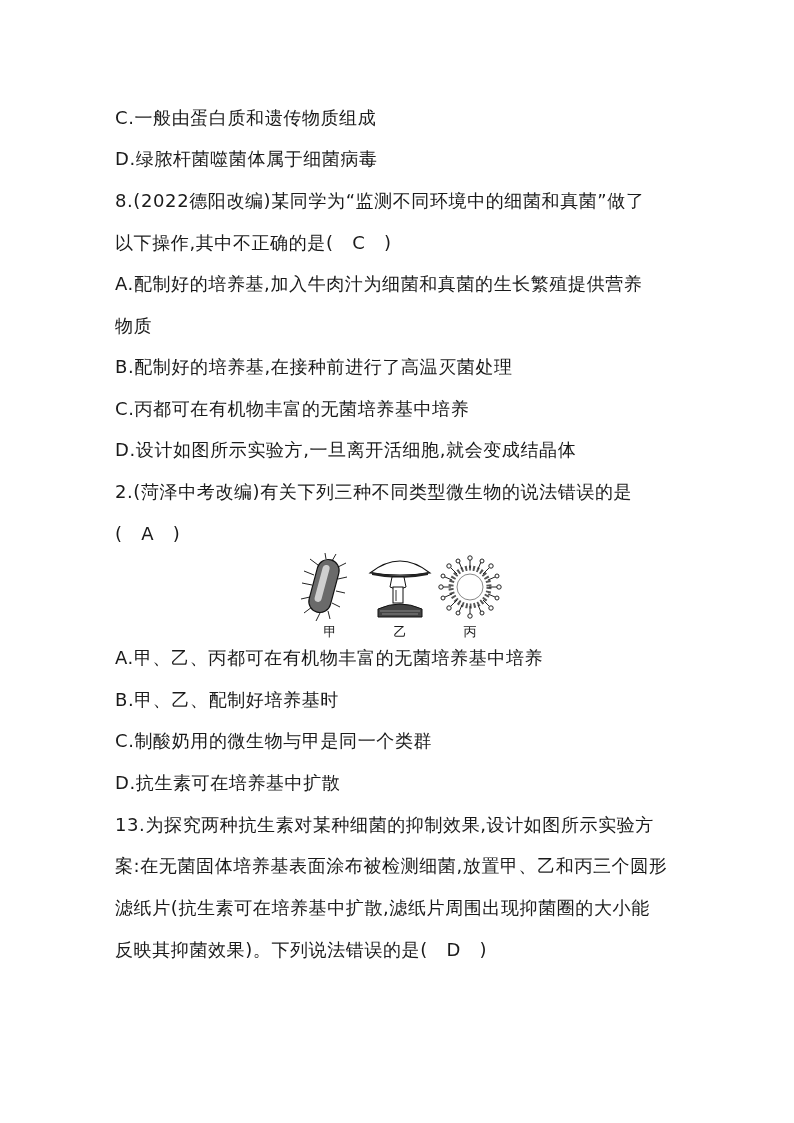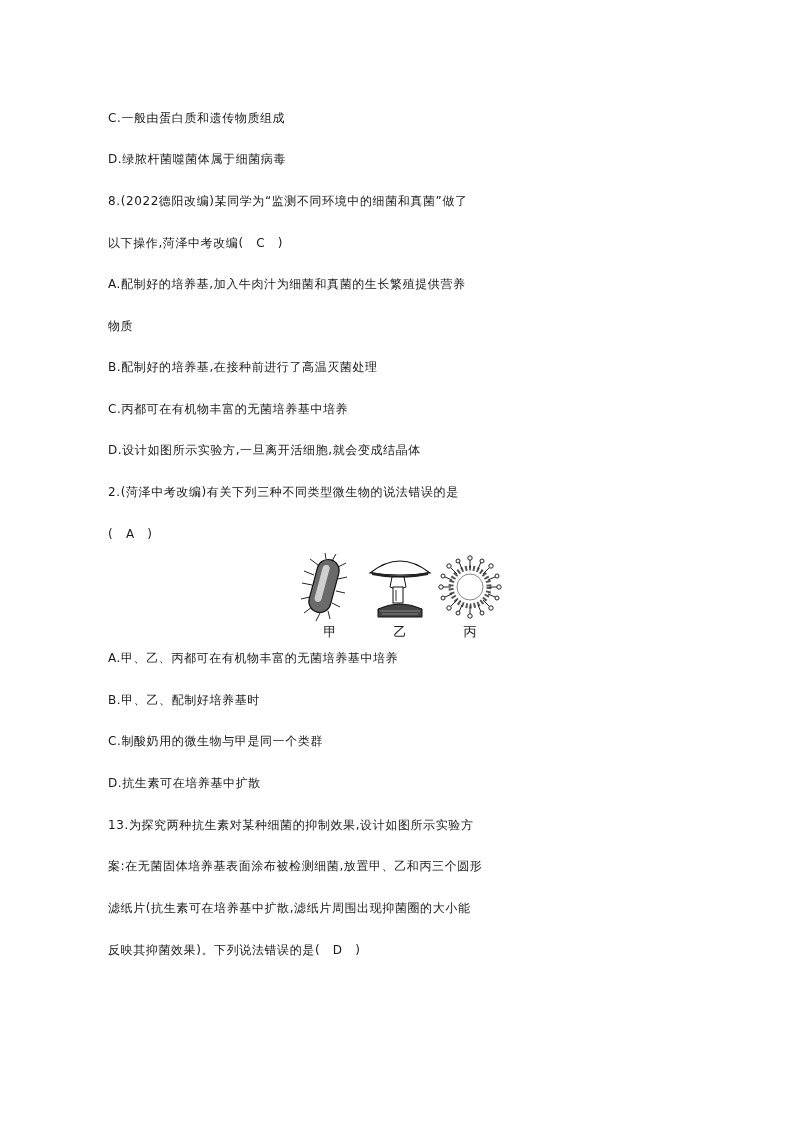--- a/index.html
+++ b/index.html
@@ -1,33 +1,33 @@
 <!DOCTYPE html>
 <html><head>
 <meta charset="utf-8">
 <style>
   html, body { margin: 0; padding: 0; background: #ffffff; }
   body { width: 794px; height: 1123px; position: relative; overflow: hidden;
          font-family: "DejaVu Sans", "Liberation Sans", sans-serif; color: #1a1a1a; }
-  .line { position: absolute; left: 108px; font-size: 12px; line-height: 20px;
+  .line { position: absolute; left: 115px; font-size: 18px; line-height: 20px;
           white-space: nowrap; letter-spacing: 0.6px; }
   .figure { position: absolute; left: 298px; top: 553px; width: 210px; height: 90px; }
   .fig-item { position: absolute; top: 0; width: 64px; height: 90px; }
   .fig-item svg { position: absolute; left: 0; top: 0; }
   .fig-label { position: absolute; bottom: 4px; left: 0; width: 64px; text-align: center;
                font-size: 13px; line-height: 14px; }
 </style>
 </head>
 <body>
 
 <div>
   <div class="line" style="top:108px">C.一般由蛋白质和遗传物质组成</div>
   <div class="line" style="top:149px">D.绿脓杆菌噬菌体属于细菌病毒</div>
   <div class="line" style="top:191px">8.(2022德阳改编)某同学为“监测不同环境中的细菌和真菌”做了</div>
-  <div class="line" style="top:233px">以下操作,菏泽中考改编(　C　)</div>
+  <div class="line" style="top:233px">以下操作,其中不正确的是(　C　)</div>
   <div class="line" style="top:274px">A.配制好的培养基,加入牛肉汁为细菌和真菌的生长繁殖提供营养</div>
   <div class="line" style="top:316px">物质</div>
   <div class="line" style="top:357px">B.配制好的培养基,在接种前进行了高温灭菌处理</div>
   <div class="line" style="top:399px">C.丙都可在有机物丰富的无菌培养基中培养</div>
   <div class="line" style="top:440px">D.设计如图所示实验方,一旦离开活细胞,就会变成结晶体</div>
   <div class="line" style="top:482px">2.(菏泽中考改编)有关下列三种不同类型微生物的说法错误的是</div>
   <div class="line" style="top:524px">(　A　)</div>
 
   <div class="figure">
     <div class="fig-item" style="left:0">

